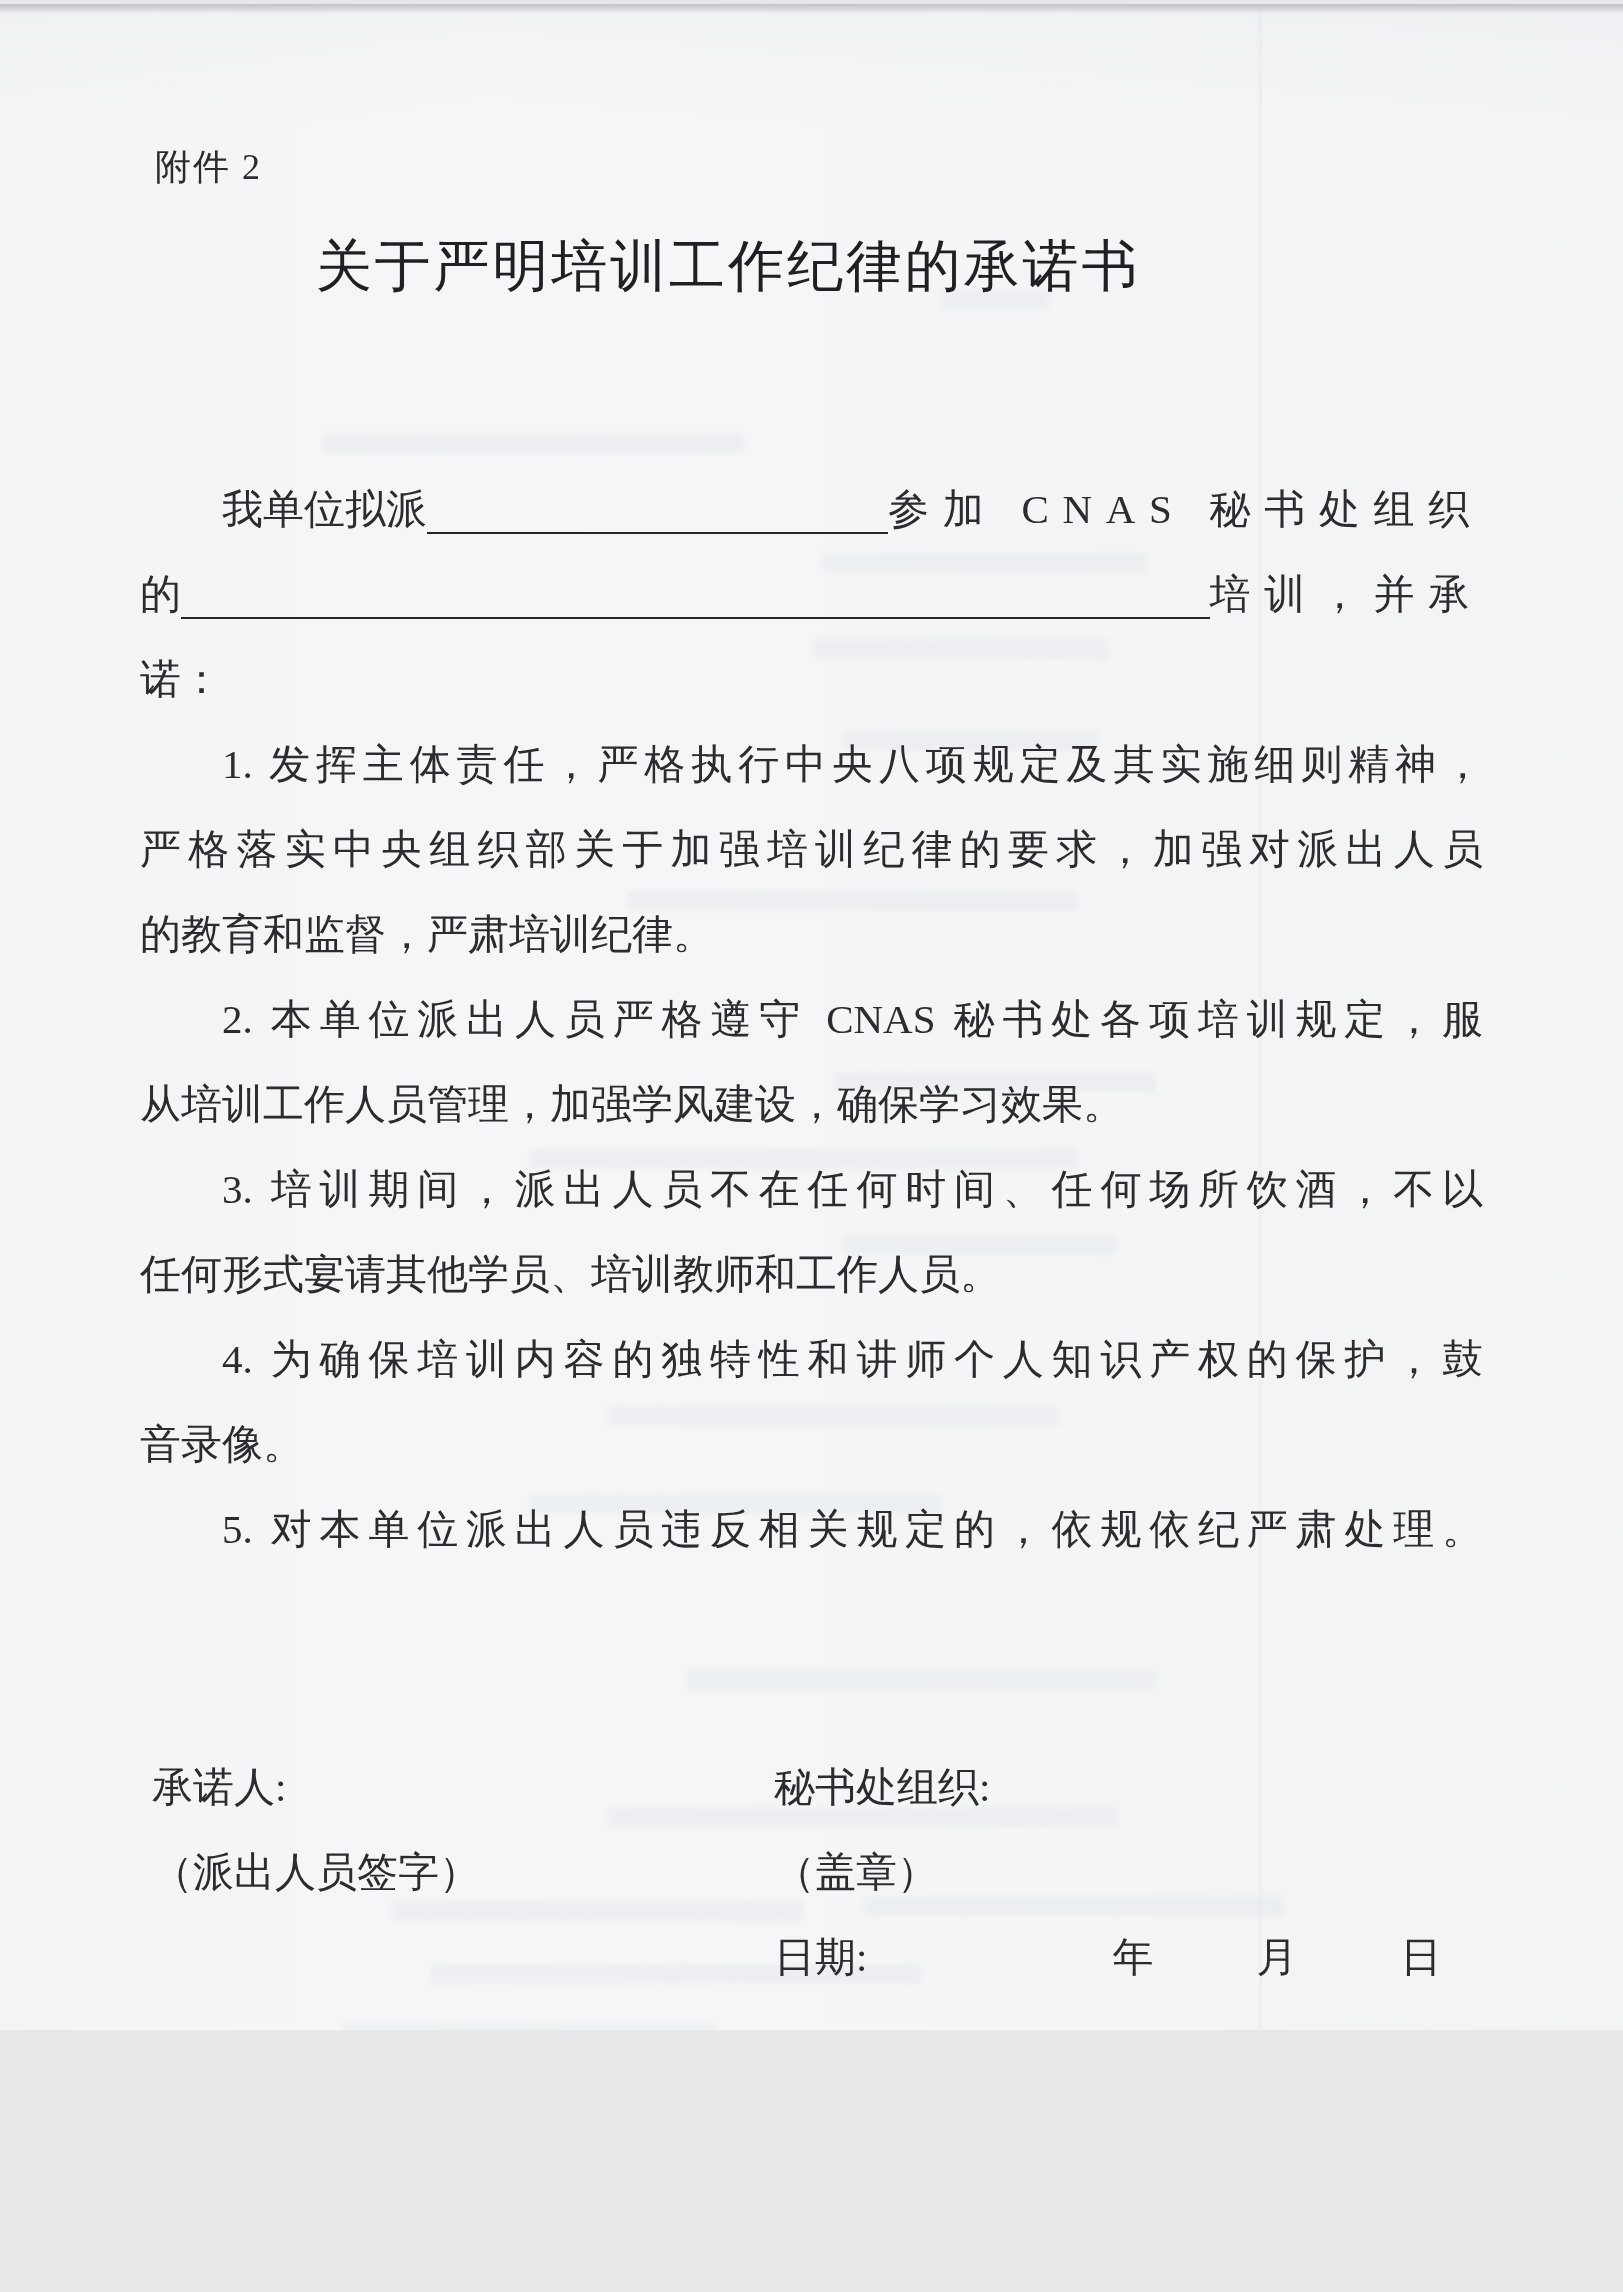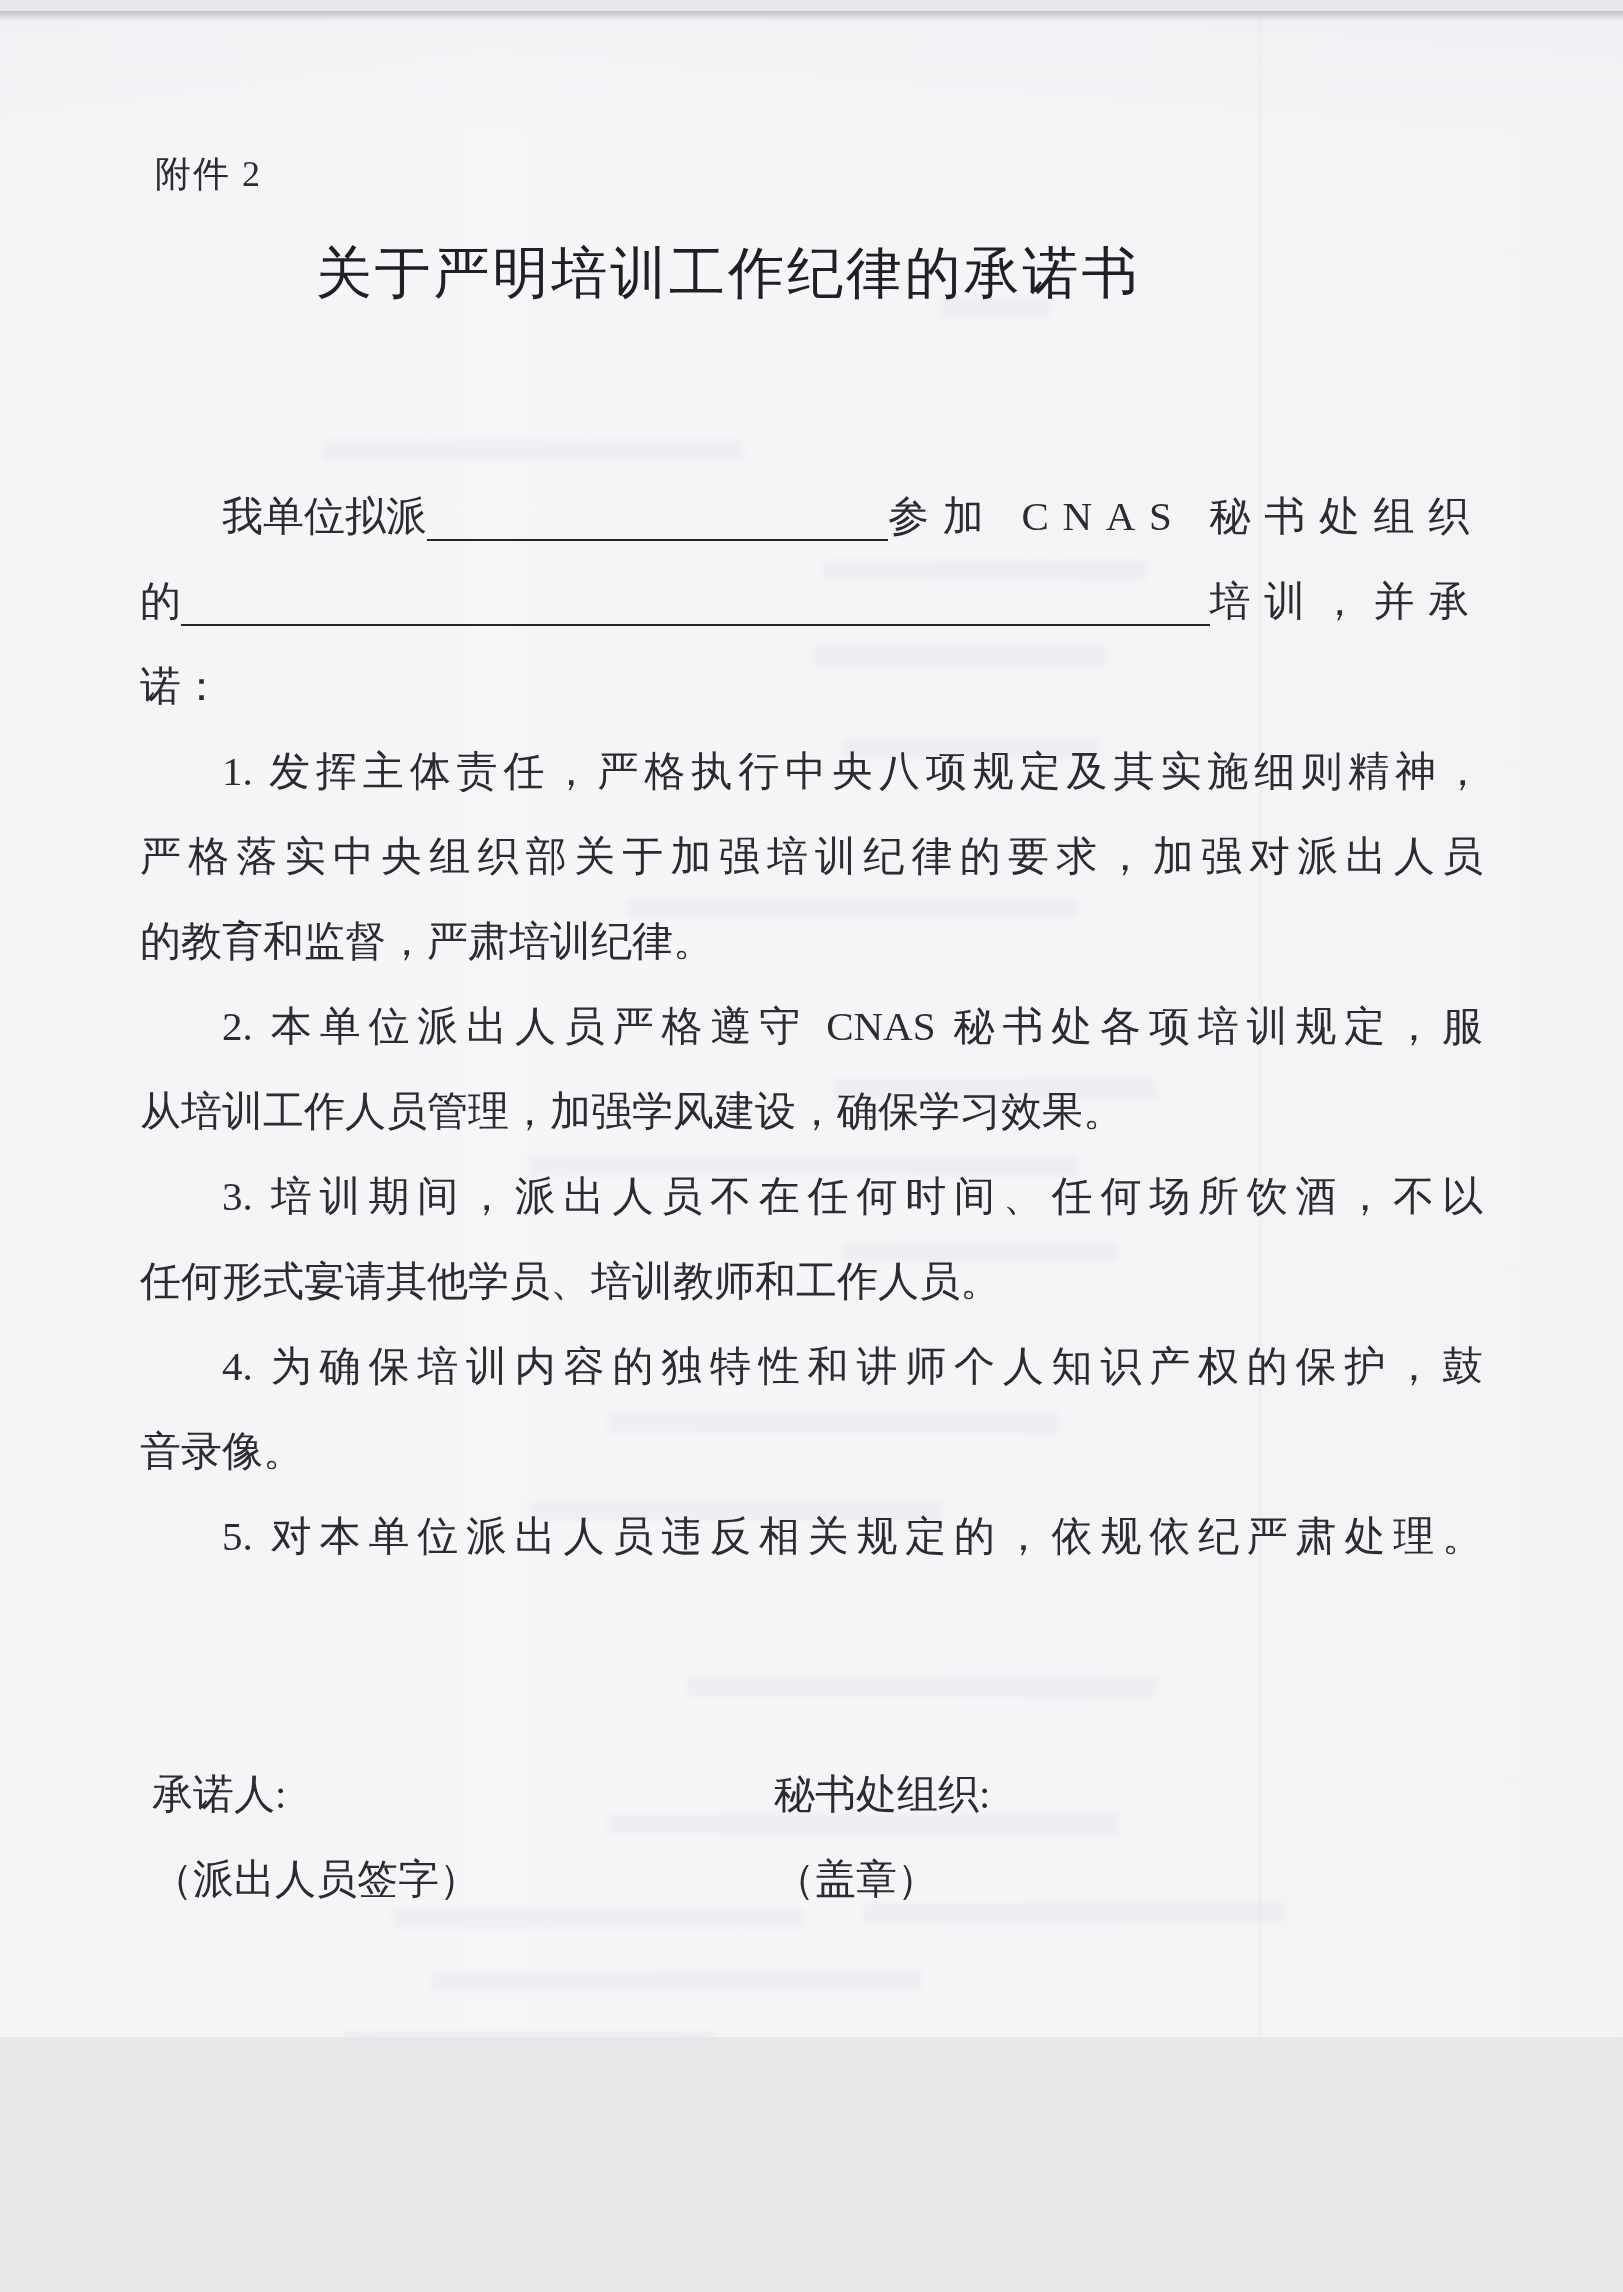--- a/index.html
+++ b/index.html
@@ -1,19 +1,19 @@
 <!DOCTYPE html>
 <html lang="zh"><head>
 <meta charset="utf-8">
 <style>
   html,body{margin:0;padding:0;background:#e8e8ea;}
   .page{
     position:relative;
     width:1623px;height:2026px;
-    margin:11px auto;
+    margin:4px auto;
     background:#f6f6f8;
     background-image:
       linear-gradient(180deg, rgba(208,211,220,0.10) 0%, rgba(255,255,255,0) 6%),
       linear-gradient(90deg, rgba(210,213,222,0.06) 0%, rgba(255,255,255,0) 30%, rgba(210,213,222,0.08) 100%);
     overflow:hidden;
     font-family:"Liberation Serif","DejaVu Serif",serif;
     color:#2b2b30;
   }
   .scan-edge{position:absolute;top:0;left:0;right:0;height:9.8px;
     background:linear-gradient(to bottom, rgba(110,115,130,0.38), rgba(110,115,130,0));}
@@ -111,18 +111,27 @@
   </div>
 
   <div class="signature">
     <div class="sig-col sig-left">
       <div class="sig-line">承诺人:</div>
       <div class="sig-line">（派出人员签字）</div>
     </div>
     <div class="sig-col sig-right">
       <div class="sig-line">秘书处组织:</div>
       <div class="sig-line">（盖章）</div>
+      <div class="date-line">
+        <span>日期:</span>
+        <span class="date-gap-1"></span>
+        <span>年</span>
+        <span class="date-gap-2"></span>
+        <span>月</span>
+        <span class="date-gap-2"></span>
+        <span>日</span>
+      </div>
     </div>
   </div>
 
   <div class="pagenum">5</div>
 </div>
 
 
 </body></html>

